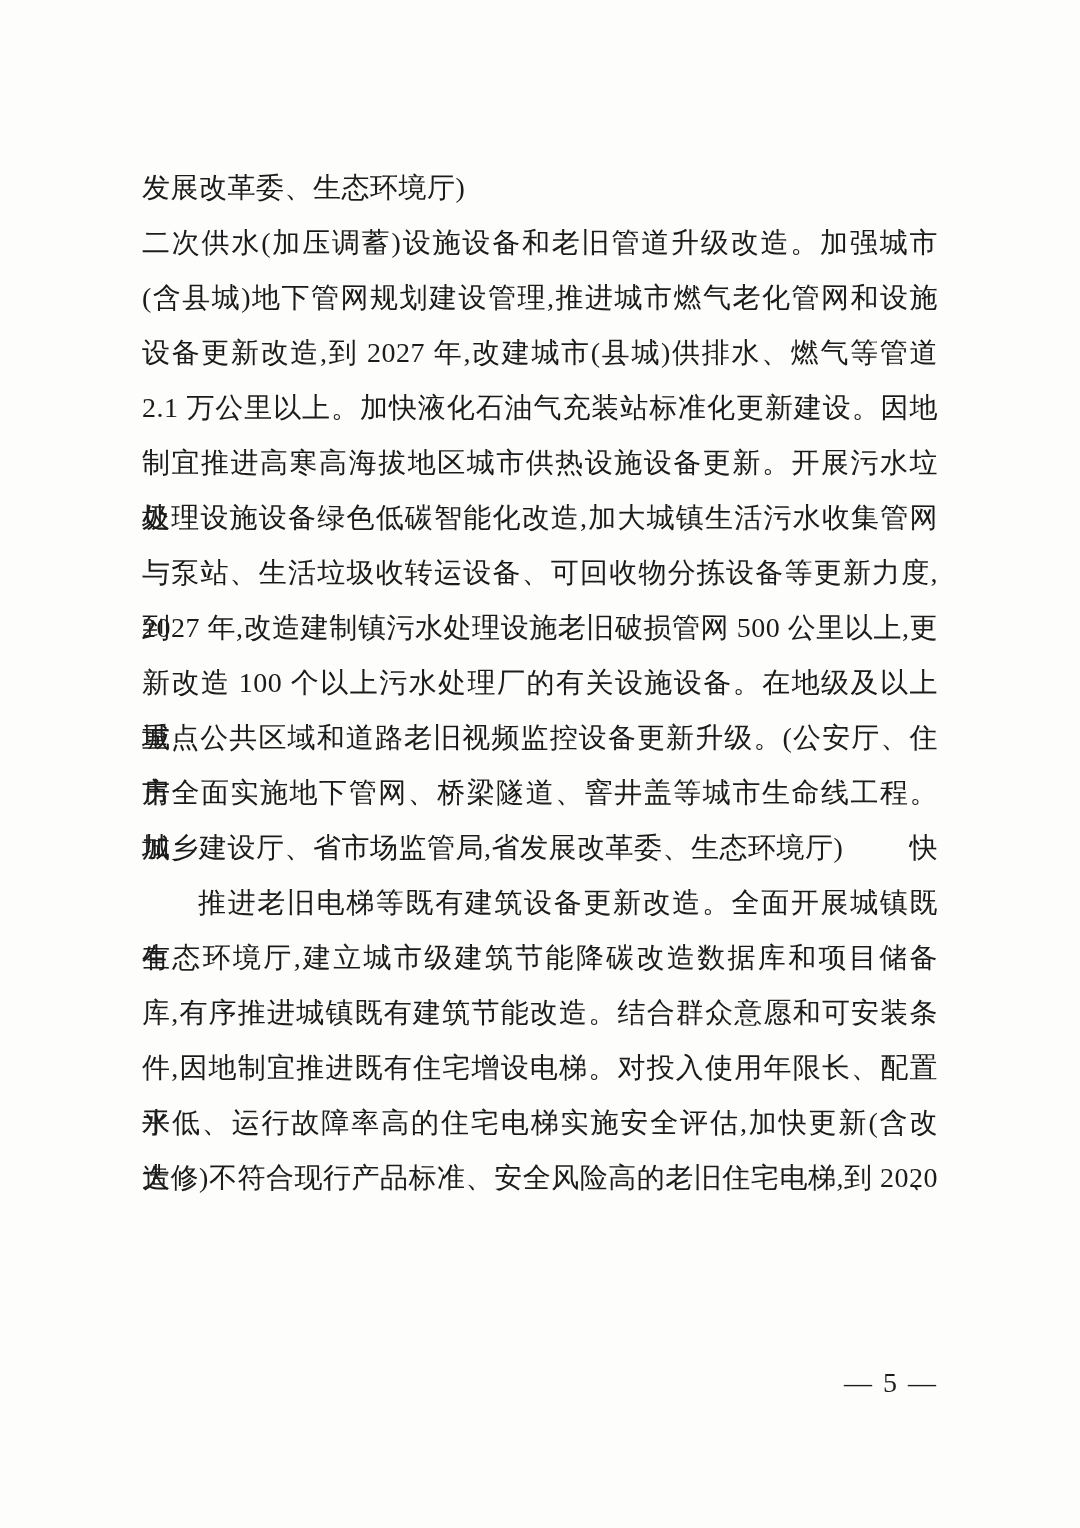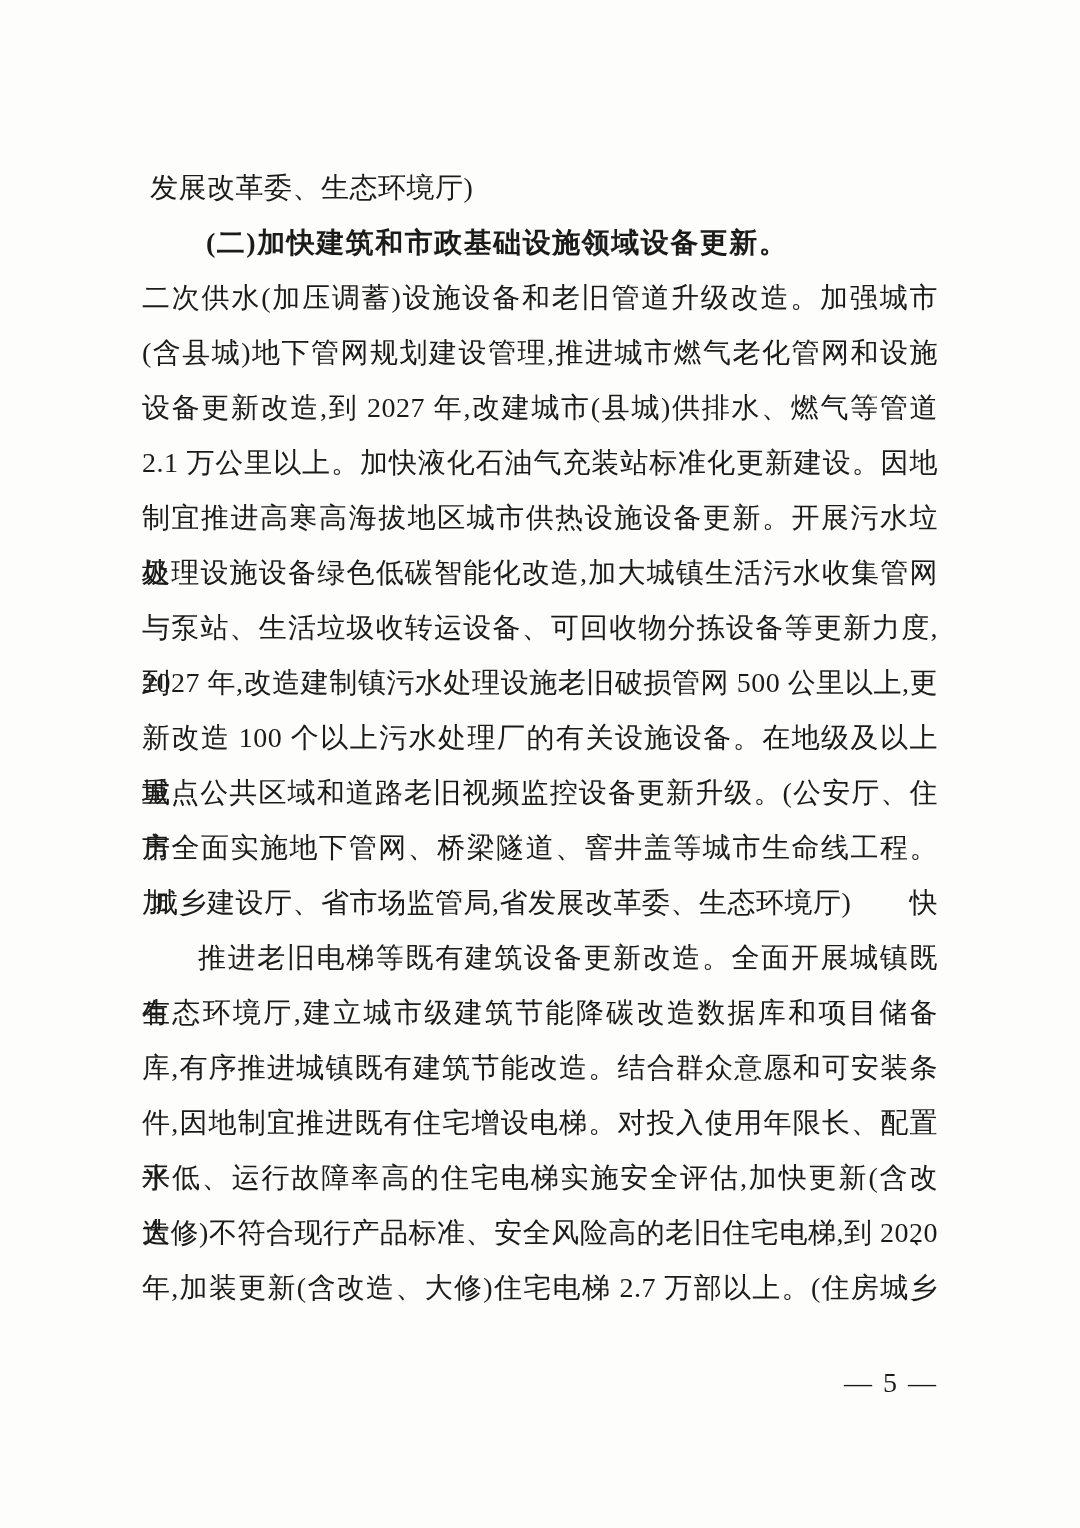--- a/index.html
+++ b/index.html
@@ -30,21 +30,20 @@
     letter-spacing: 0.5px;
   }
   .line.align-justify {
     white-space: normal;
     text-align: justify;
     text-align-last: justify;
   }
   .line.align-left {
     text-align: right;
     text-align-last: left;
-    margin-left: 8px;
   }
   .line.indent {
     text-indent: 2em;
   }
   .line.heading {
     font-weight: 700;
     letter-spacing: 1.5px;
   }
   .page-number {
     position: absolute;
@@ -56,35 +55,33 @@
     letter-spacing: 2px;
     color: #1b1b1b;
   }
 </style>
 </head>
 <body>
 
 <div class="page">
   <div class="doc-body" id="doc-body">
       <div class="line align-left">发展改革委、生态环境厅)</div>
-      <div class="line align-left indent heading">(二)加快建筑和市政基础设施领域设备更新。</div>
       <div class="line align-justify">二次供水(加压调蓄)设施设备和老旧管道升级改造。加强城市</div>
       <div class="line align-justify">(含县城)地下管网规划建设管理,推进城市燃气老化管网和设施</div>
       <div class="line align-justify">设备更新改造,到 2027 年,改建城市(县城)供排水、燃气等管道</div>
       <div class="line align-justify">2.1 万公里以上。加快液化石油气充装站标准化更新建设。因地</div>
       <div class="line align-justify">制宜推进高寒高海拔地区城市供热设施设备更新。开展污水垃圾</div>
       <div class="line align-justify">处理设施设备绿色低碳智能化改造,加大城镇生活污水收集管网</div>
       <div class="line align-justify">与泵站、生活垃圾收转运设备、可回收物分拣设备等更新力度,到</div>
       <div class="line align-justify">2027 年,改造建制镇污水处理设施老旧破损管网 500 公里以上,更</div>
       <div class="line align-justify">新改造 100 个以上污水处理厂的有关设施设备。在地级及以上城</div>
       <div class="line align-justify">重点公共区域和道路老旧视频监控设备更新升级。(公安厅、住房</div>
       <div class="line align-justify">市全面实施地下管网、桥梁隧道、窨井盖等城市生命线工程。加快</div>
       <div class="line align-left">城乡建设厅、省市场监管局,省发展改革委、生态环境厅)</div>
       <div class="line align-justify indent">推进老旧电梯等既有建筑设备更新改造。全面开展城镇既有</div>
       <div class="line align-justify">生态环境厅,建立城市级建筑节能降碳改造数据库和项目储备</div>
       <div class="line align-justify">库,有序推进城镇既有建筑节能改造。结合群众意愿和可安装条</div>
       <div class="line align-justify">件,因地制宜推进既有住宅增设电梯。对投入使用年限长、配置水</div>
       <div class="line align-justify">平低、运行故障率高的住宅电梯实施安全评估,加快更新(含改造、</div>
       <div class="line align-justify">大修)不符合现行产品标准、安全风险高的老旧住宅电梯,到 2020</div>
-      <div class="line align-justify">年,加装更新(含改造、大修)住宅电梯 2.7 万部以上。(住房城乡</div>
     </div>
   <div class="page-number">— 5 —</div>
 </div>
 
 </body></html>

